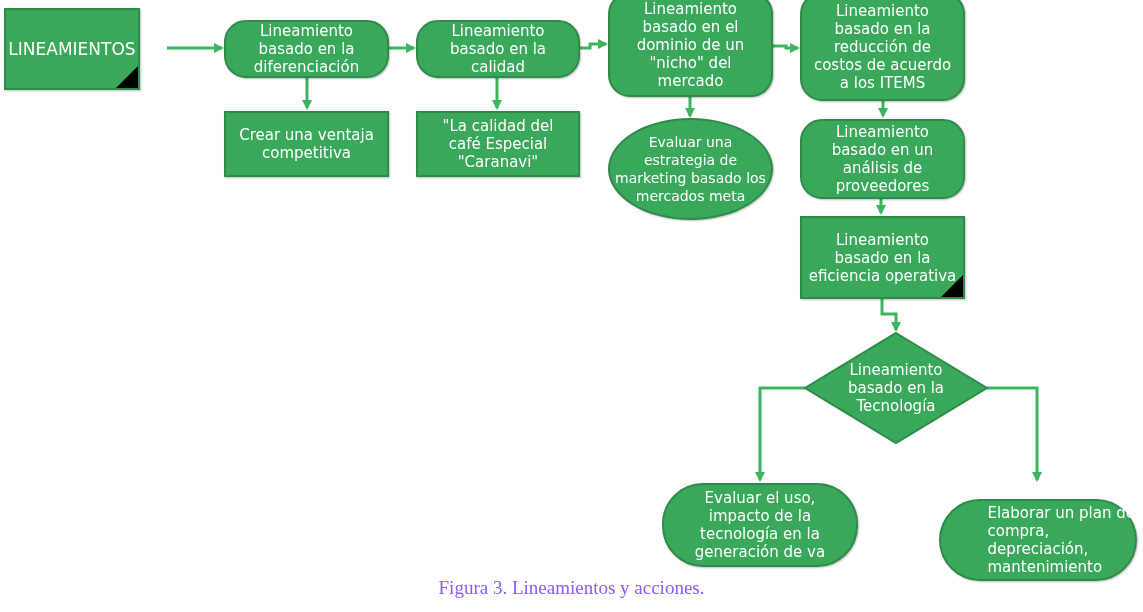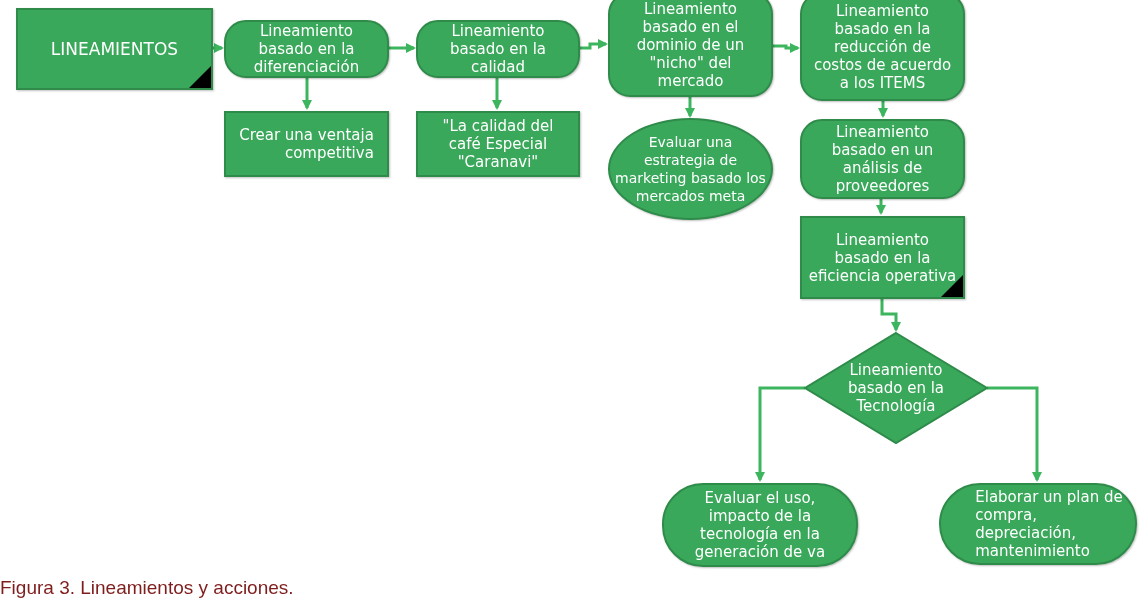--- a/index.html
+++ b/index.html
@@ -8,23 +8,23 @@
   #diagram { position:absolute; left:0; top:0; }
   .node { position:absolute; box-sizing:border-box; background:#3aa85a;
           border:2px solid #2e8b4a; color:#ffffff; display:flex; align-items:center;
           justify-content:center; text-align:center; font-size:15px; line-height:18px;
           white-space:pre-line; box-shadow:1px 1px 2px rgba(0,0,0,0.25); }
   .rect { border-radius:0; }
   .pill { border-radius:22px; }
   .ellipse { border-radius:50%; }
   .fold::after { content:""; position:absolute; right:0; bottom:0; width:0; height:0;
                  border-left:22px solid transparent; border-bottom:22px solid #000; }
-  .left-text { justify-content:center; text-align:left; padding-left:22px; }
-  .caption { position:absolute; left:0; width:1143px; top:577px; 
-             font-family:Liberation Sans, sans-serif; font-size:19px; color:#7f1d1d; }
+  .left-text { justify-content:flex-end; text-align:left; padding-left:22px;margin-top:16px; }
+  .caption { position:absolute; left:0; width:1143px; top:577px; text-align:center;
+             font-family:Liberation Serif, serif; font-size:19px; color:#8b5cf6; }
   .diamond-text { position:absolute; color:#fff; text-align:center; font-size:15px;
                   line-height:18px; white-space:pre-line; }
 </style>
 </head>
 <body>
 
 <svg id="diagram" width="1143" height="612">
   <defs>
     <marker id="ah" markerWidth="10" markerHeight="10" refX="8" refY="5" orient="auto" markerUnits="userSpaceOnUse">
       <path d="M0,0 L10,5 L0,10 z" fill="#3cb55e"></path>
@@ -40,31 +40,31 @@
     <path d="M773,46 L786,46 L786,48 L798,48" marker-end="url(#ah)"></path>
     <path d="M883,101 L883,116" marker-end="url(#ah)"></path>
     <path d="M881,199 L881,213" marker-end="url(#ah)"></path>
     <path d="M882,299 L882,314 L896,314 L896,330" marker-end="url(#ah)"></path>
     <path d="M805,388 L760,388 L760,480" marker-end="url(#ah)"></path>
     <path d="M987,388 L1037,388 L1037,480" marker-end="url(#ah)"></path>
   </g>
   <polygon points="896,333 987,388 896,443 805,388" fill="#3aa85a" stroke="#2e8b4a" stroke-width="2"></polygon>
 </svg>
 
-<div class="node rect fold" style="left:16px;top:8px;width:197px;height:82px;font-size:17px;">
+<div class="node rect fold" style="left:4px;top:8px;width:136px;height:82px;font-size:17px;">
   <span>LINEAMIENTOS</span>
 </div>
 
 <div class="node pill" style="left:224px;top:20px;width:165px;height:58px;">
   <span>Lineamiento
 basado en la
 diferenciación</span>
 </div>
 
-<div class="node rect" style="left:224px;top:111px;width:165px;height:66px;text-align:right;">
+<div class="node rect" style="left:224px;top:111px;width:165px;height:66px;">
   <span>Crear una ventaja
 competitiva</span>
 </div>
 
 <div class="node pill" style="left:416px;top:20px;width:164px;height:58px;">
   <span>Lineamiento
 basado en la
 calidad</span>
 </div>
 

